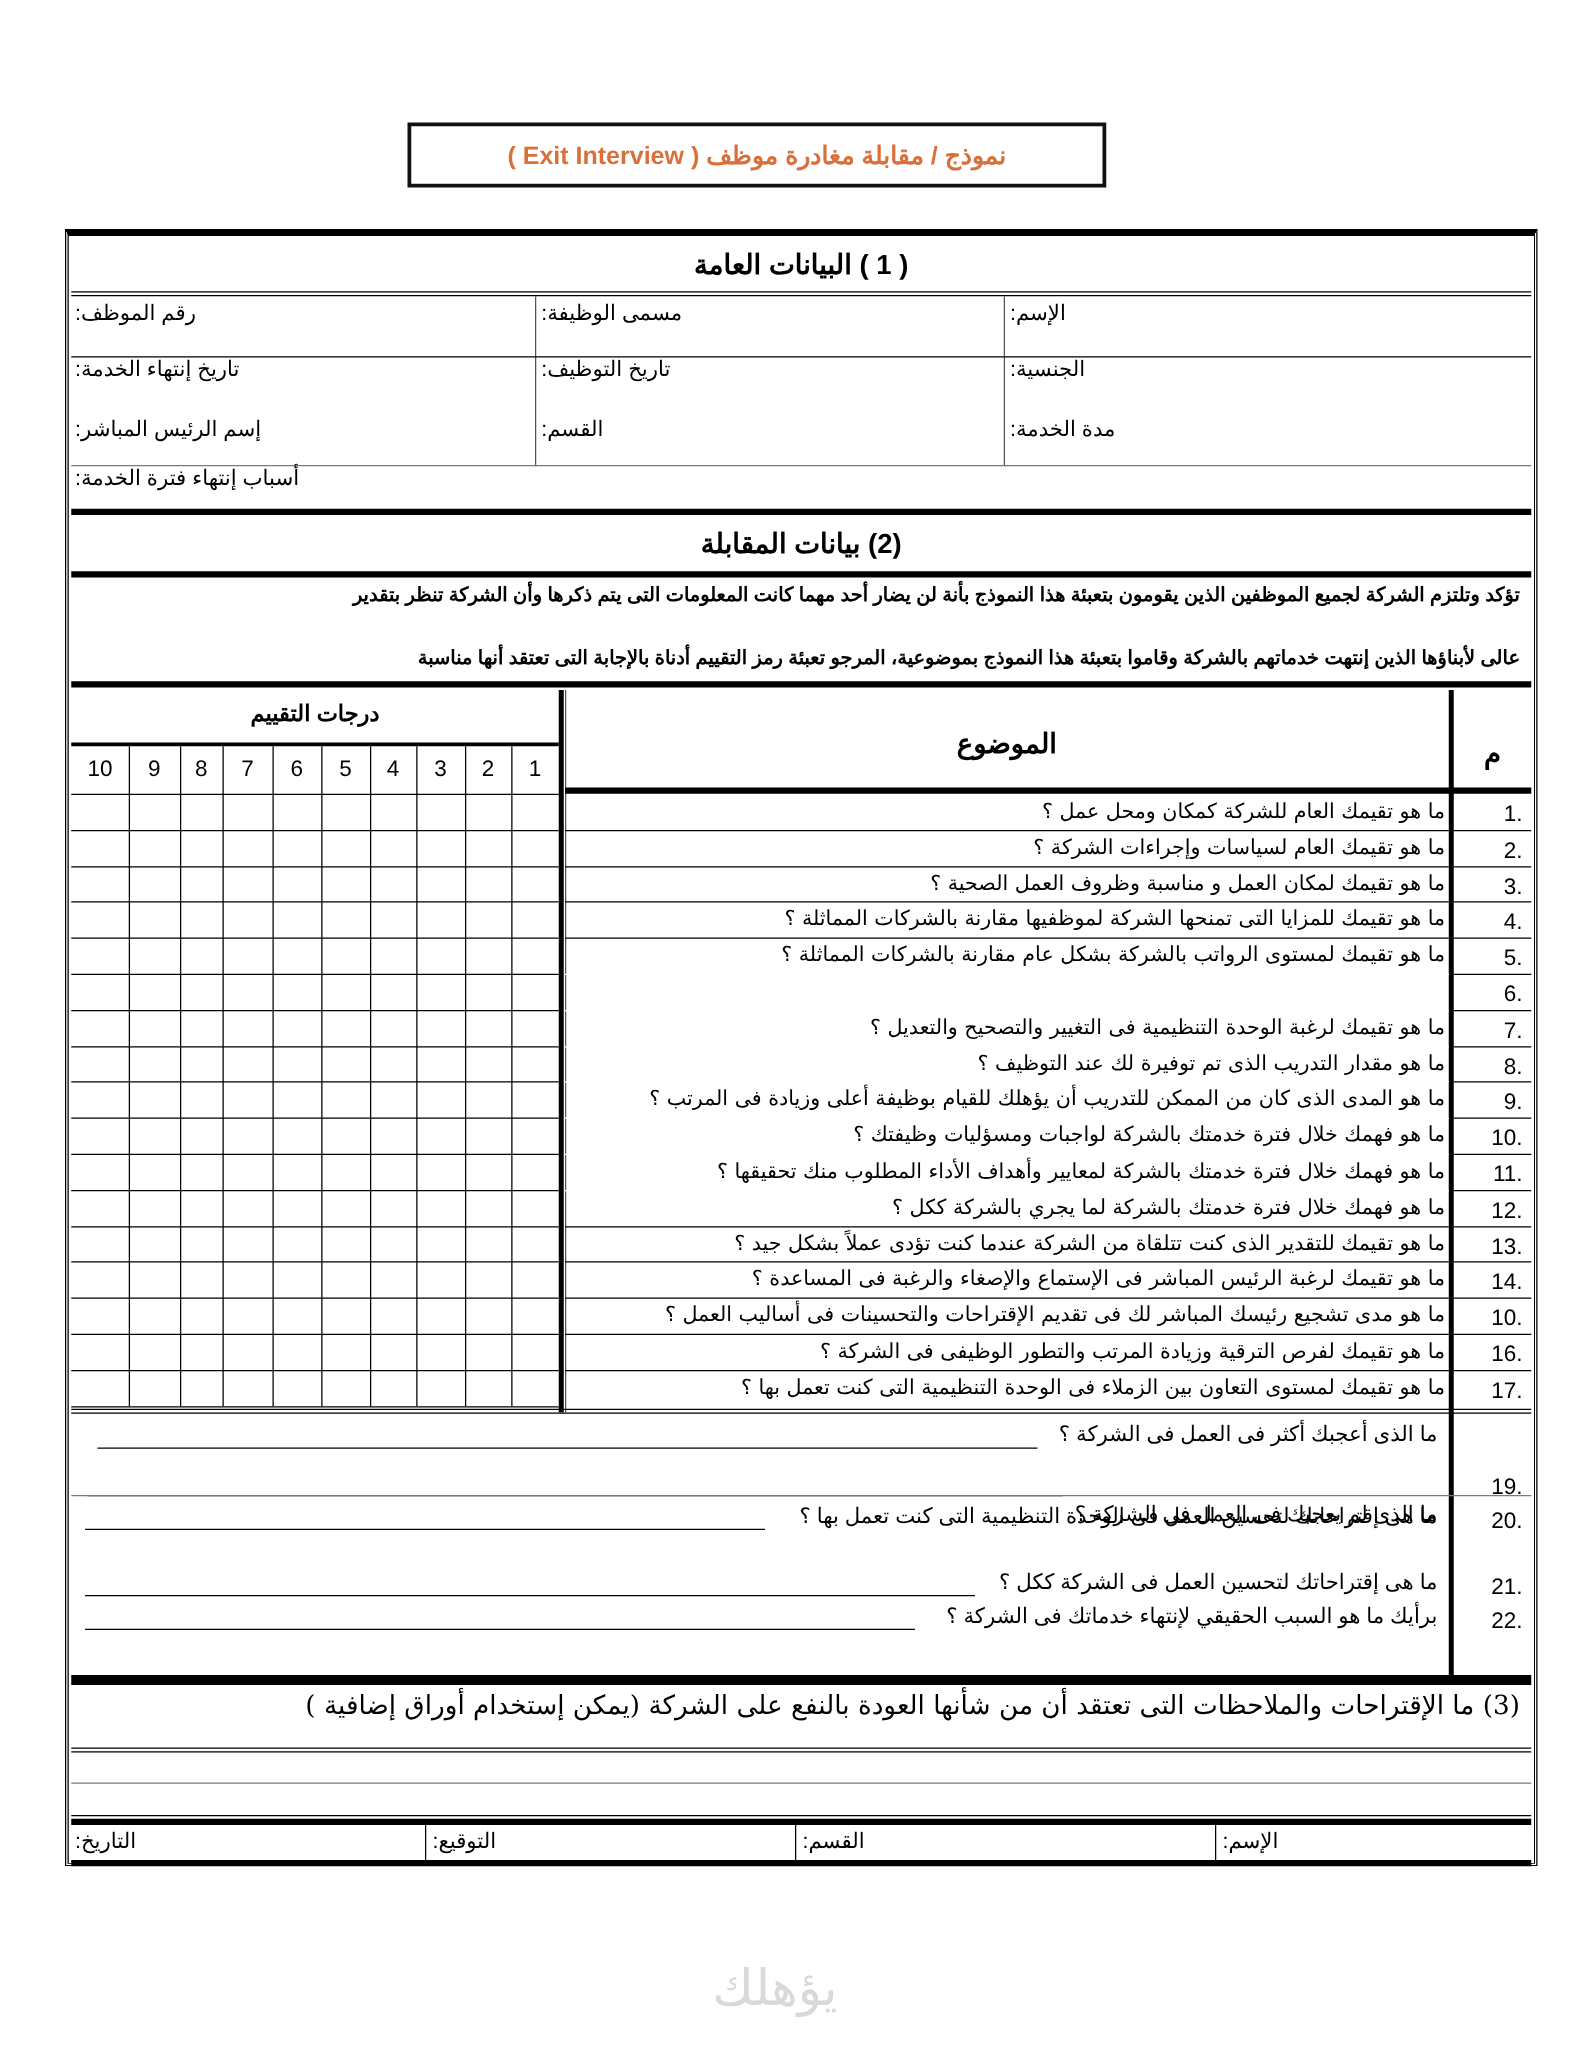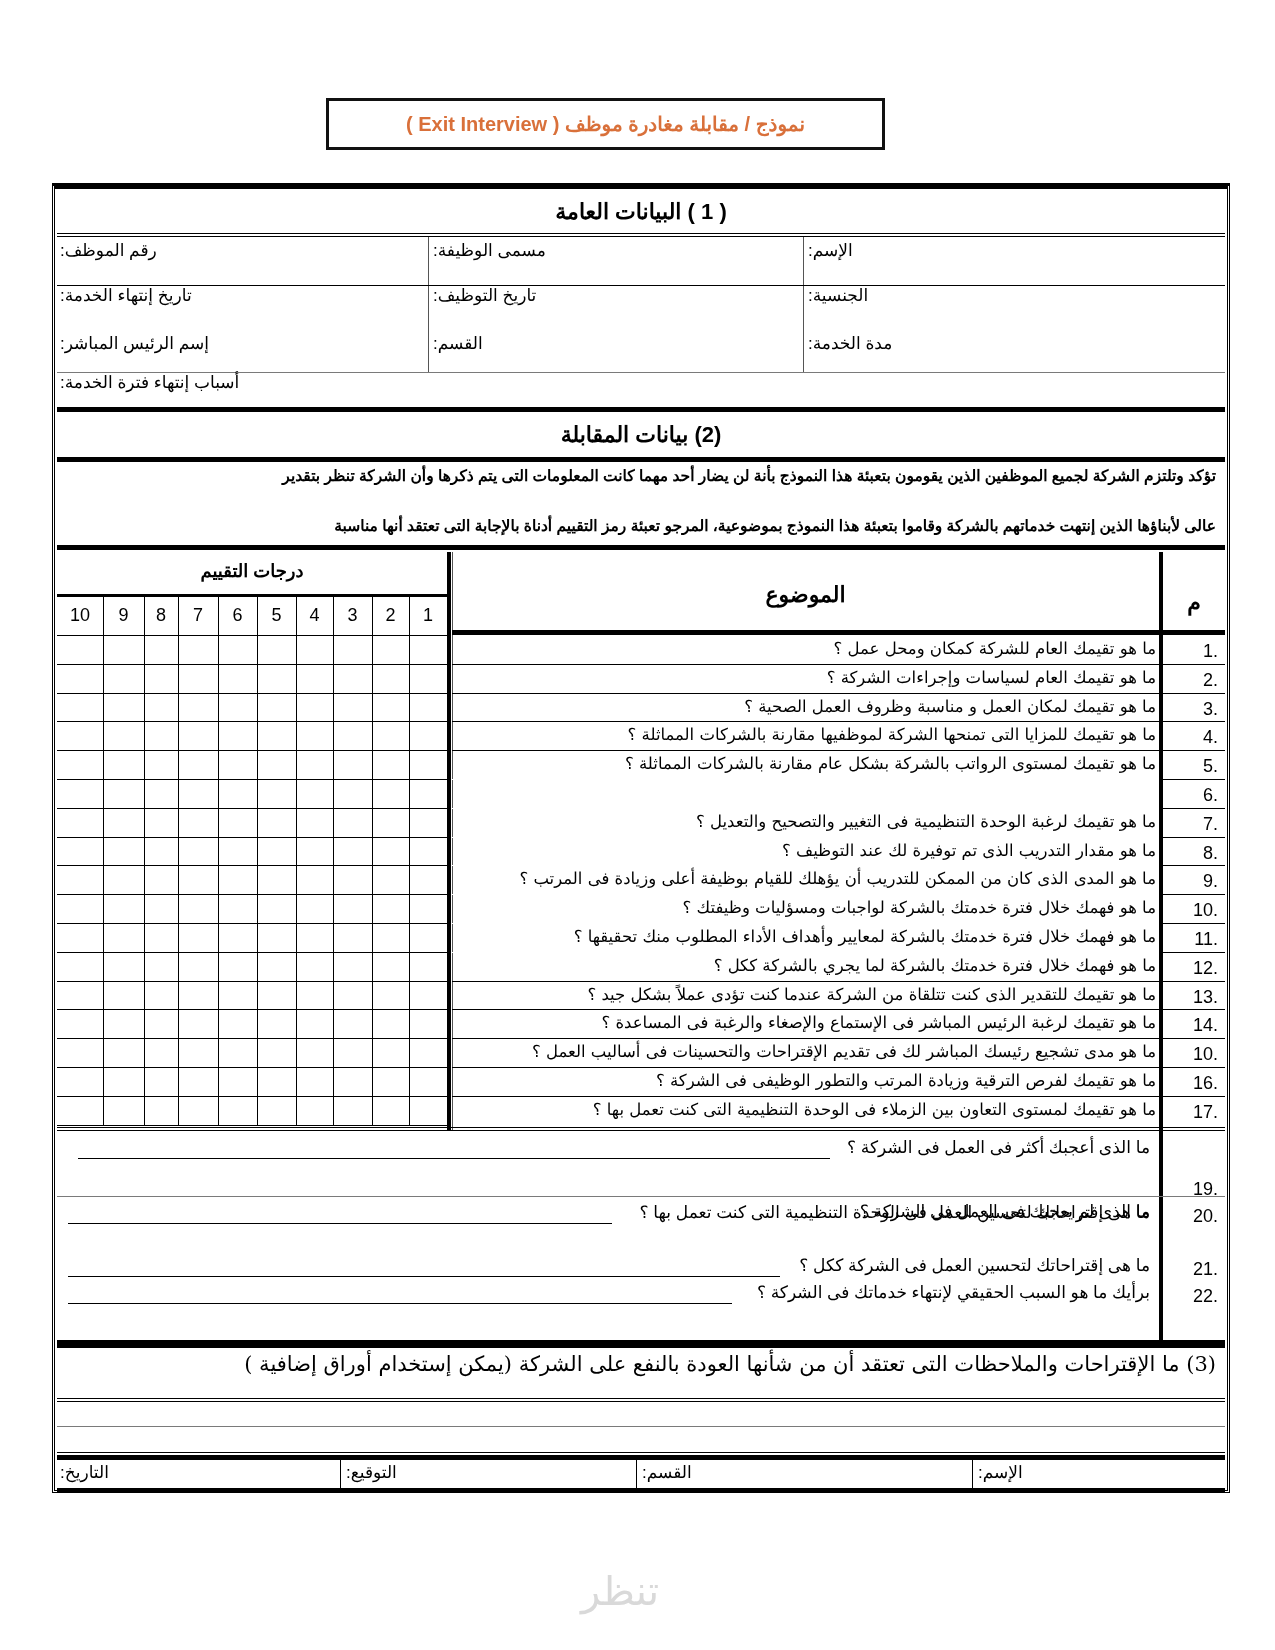--- a/index.html
+++ b/index.html
@@ -423,13 +423,13 @@
 <div class="abs inner thick" style="top:1455px;"></div>
 <div class="abs vline" style="left:340px;top:1460px;height:28px;background:#000;"></div>
 <div class="abs vline" style="left:636px;top:1460px;height:28px;background:#000;"></div>
 <div class="abs vline" style="left:972px;top:1460px;height:28px;background:#000;"></div>
 <div class="abs cell-txt" style="left:978px;top:1462px;width:240px;">الإسم:</div>
 <div class="abs cell-txt" style="left:642px;top:1462px;width:325px;">القسم:</div>
 <div class="abs cell-txt" style="left:346px;top:1462px;width:285px;">التوقيع:</div>
 <div class="abs cell-txt" style="left:60px;top:1462px;width:275px;">التاريخ:</div>
 <div class="abs inner thick" style="top:1488px;"></div>
 
-<div class="abs watermark">تنظر</div>
+<div class="abs watermark">يؤهلك</div>
 
 </body></html>

